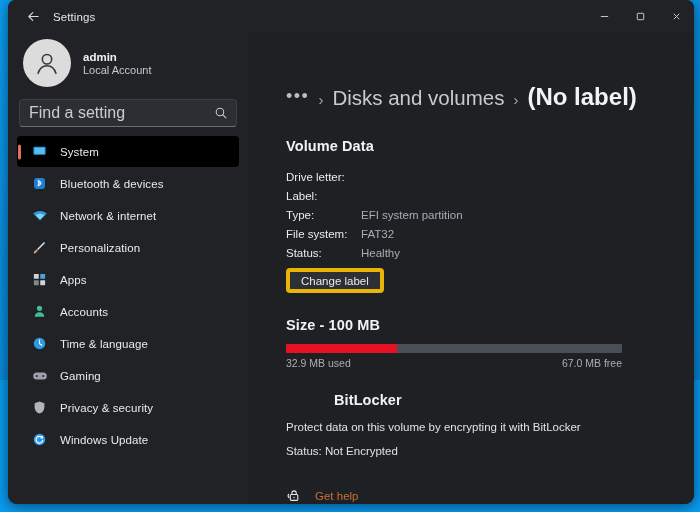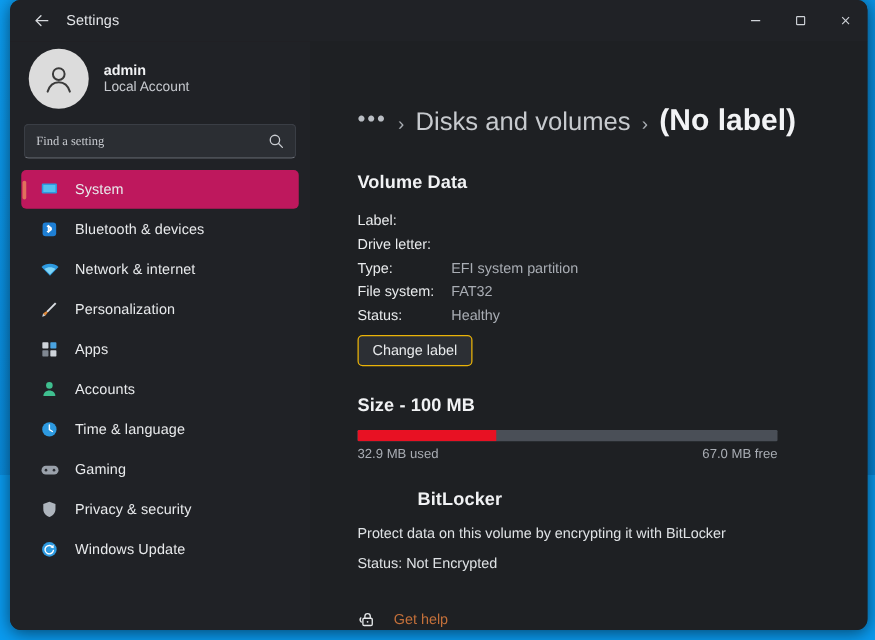--- a/index.html
+++ b/index.html
@@ -119,22 +119,22 @@
     border-radius: 4px;
     display: flex;
     align-items: center;
   }
   #search-input {
     flex: 1 1 auto;
     background: transparent;
     border: none;
     outline: none;
     color: #e6e8ea;
-    font-size: 10px;
-    font-family: Liberation Serif, serif;
+    font-size: 16px;
+    font-family: Liberation Sans, sans-serif;
     padding: 0 26px 0 9px;
   }
   #search-input::placeholder { color: #c9ccd1; opacity: 1; }
   #search-icon {
     position: absolute;
     right: 8px; top: 50%;
     transform: translateY(-50%);
     color: #c9ccd1;
     display: flex;
   }
@@ -145,21 +145,21 @@
     position: relative;
     height: 31px;
     display: flex;
     align-items: center;
     gap: 12px;
     padding-left: 14px;
     border-radius: 4px;
     cursor: default;
   }
   .nav-item.selected {
-    background: #be185d;
+    background: #000000;
   }
   .nav-item.selected::before {
     content: "";
     position: absolute;
     left: 1px; top: 50%;
     transform: translateY(-50%);
     width: 3px; height: 15px;
     border-radius: 2px;
     background: #e0705c;
   }
@@ -242,21 +242,21 @@
   .vd-val {
     font-size: 11.5px;
     color: #a9adb4;
   }
 
   #change-label-button {
     margin-top: 7px;
     height: 25px;
     padding: 0 11px;
     background: #2c2f34;
-    border: 1px solid #eab308;
+    border: 4px solid #eab308;
     border-radius: 4px;
     color: #e8eaec;
     font-size: 11.5px;
     font-family: "Liberation Sans", sans-serif;
     align-self: flex-start;
     display: inline-flex;
     align-items: center;
     cursor: default;
   }
 
@@ -491,25 +491,25 @@
           <span class="crumb-sep">›</span>
           <span id="crumb-parent">Disks and volumes</span>
           <span class="crumb-sep">›</span>
           <span id="crumb-current">(No label)</span>
         </div>
 
         <div class="section-title" id="volume-data-title">Volume Data</div>
 
         <div id="volume-rows">
           <div class="vd-row">
+            <span class="vd-key">Drive letter:</span>
+            <span class="vd-val"></span>
+          </div>
+          <div class="vd-row">
             <span class="vd-key">Label:</span>
-            <span class="vd-val"></span>
-          </div>
-          <div class="vd-row">
-            <span class="vd-key">Drive letter:</span>
             <span class="vd-val"></span>
           </div>
           <div class="vd-row">
             <span class="vd-key">Type:</span>
             <span class="vd-val">EFI system partition</span>
           </div>
           <div class="vd-row">
             <span class="vd-key">File system:</span>
             <span class="vd-val">FAT32</span>
           </div>

